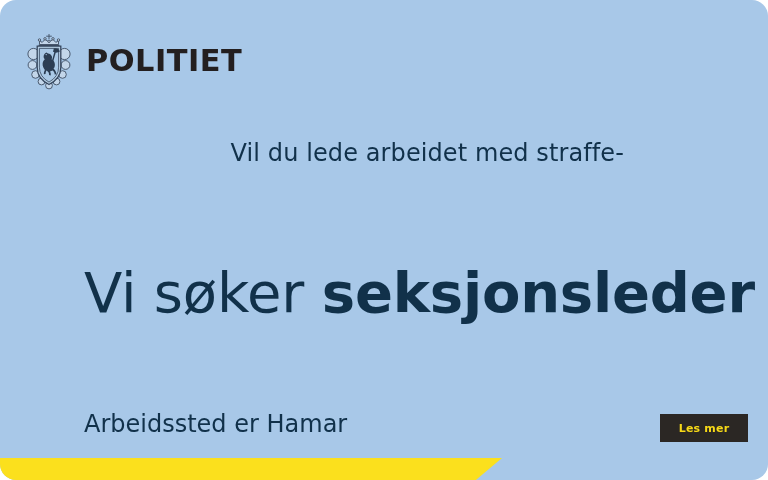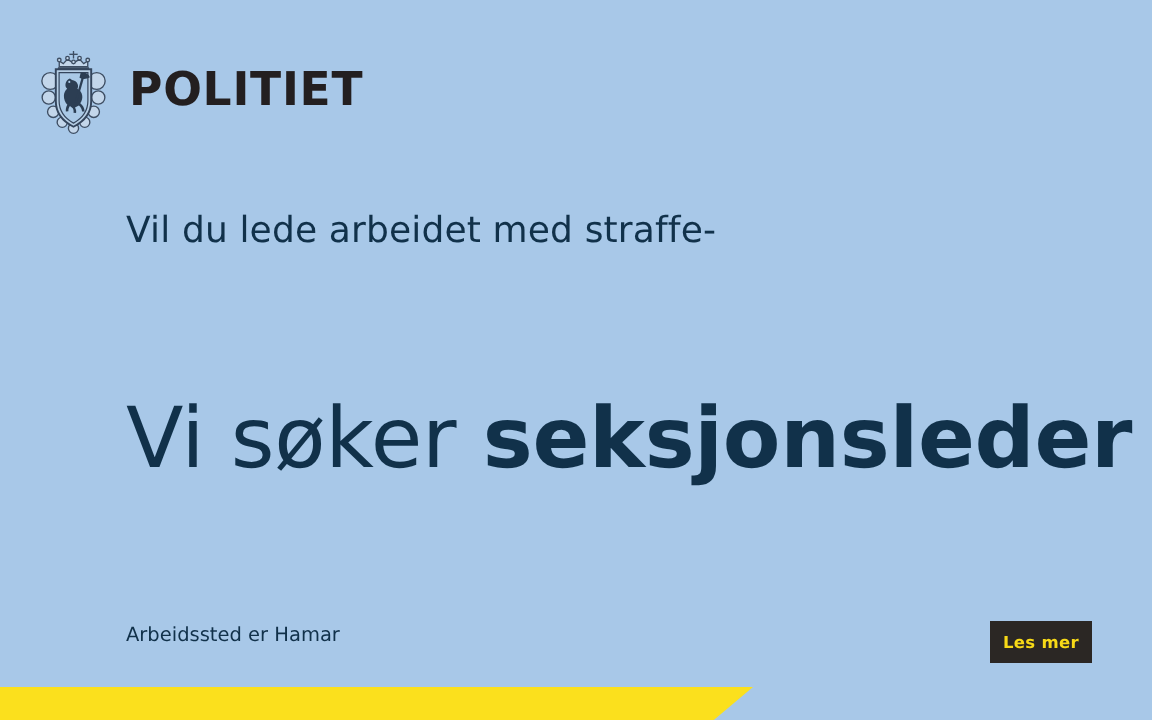--- a/index.html
+++ b/index.html
@@ -14,20 +14,21 @@
     font-family: "DejaVu Sans", "Liberation Sans", sans-serif;
   }
 
   .banner {
     position: relative;
     width: 768px;
     height: 480px;
     background: #a8c8e8;
     overflow: hidden;
     box-sizing: border-box;
+    border-radius: 16px;
   }
 
   
   .brand {
     position: absolute;
     left: 24px;
     top: 32px;
     display: flex;
     align-items: center;
     gap: 12px;
@@ -56,20 +57,21 @@
   .kicker {
     position: absolute;
     left: 84px;
     top: 138px;
     width: 540px;
     color: #11314a;
     font-size: 24px;
     font-weight: normal;
     line-height: 31px;
     letter-spacing: 0.1px;
+    text-align: right;
   }
   .kicker-line {
     display: block;
     white-space: nowrap;
   }
 
   .headline {
     position: absolute;
     left: 84px;
     top: 268px;
@@ -82,32 +84,32 @@
   }
   .headline .strong {
     font-weight: bold;
   }
 
   .location {
     position: absolute;
     left: 84px;
     top: 412px;
     color: #11314a;
-    font-size: 13px;
+    font-size: 24px;
     line-height: 24px;
     font-weight: normal;
     white-space: nowrap;
   }
 
   
   .cta {
     position: absolute;
     left: 660px;
     top: 414px;
-    width: 68px;
+    width: 88px;
     height: 28px;
     background: #2b2724;
     color: #f7d917;
     border: 0;
     border-radius: 0;
     font-family: "DejaVu Sans", "Liberation Sans", sans-serif;
     font-size: 11px;
     font-weight: bold;
     letter-spacing: 0.2px;
     display: flex;

